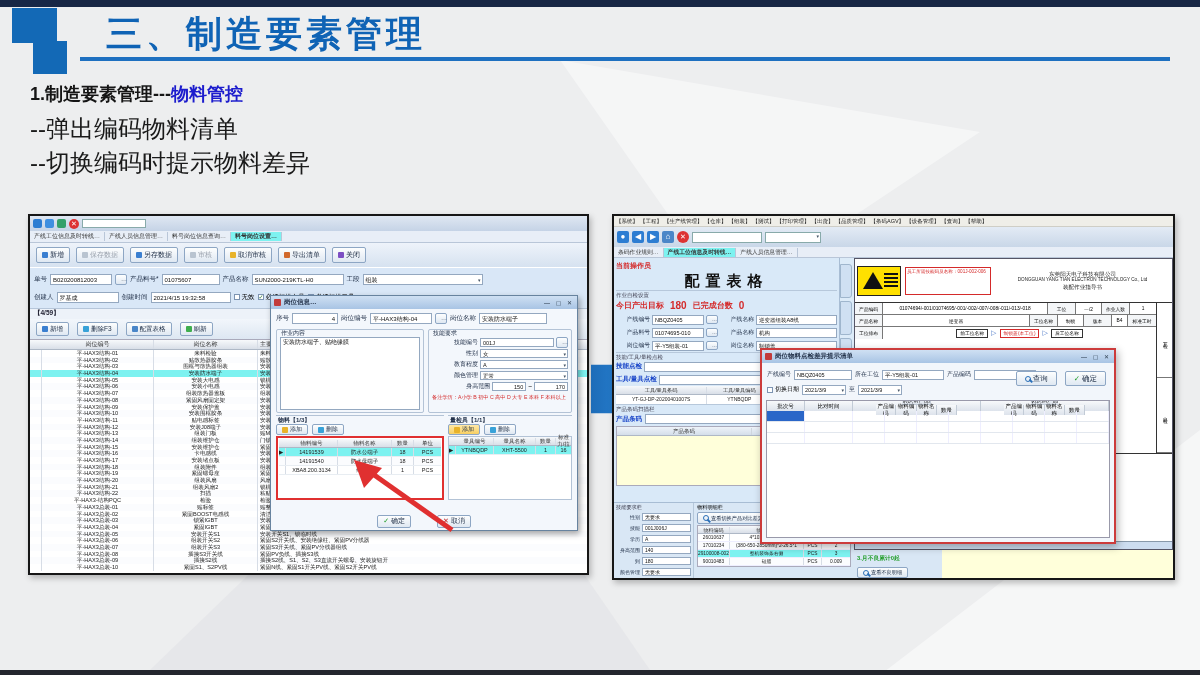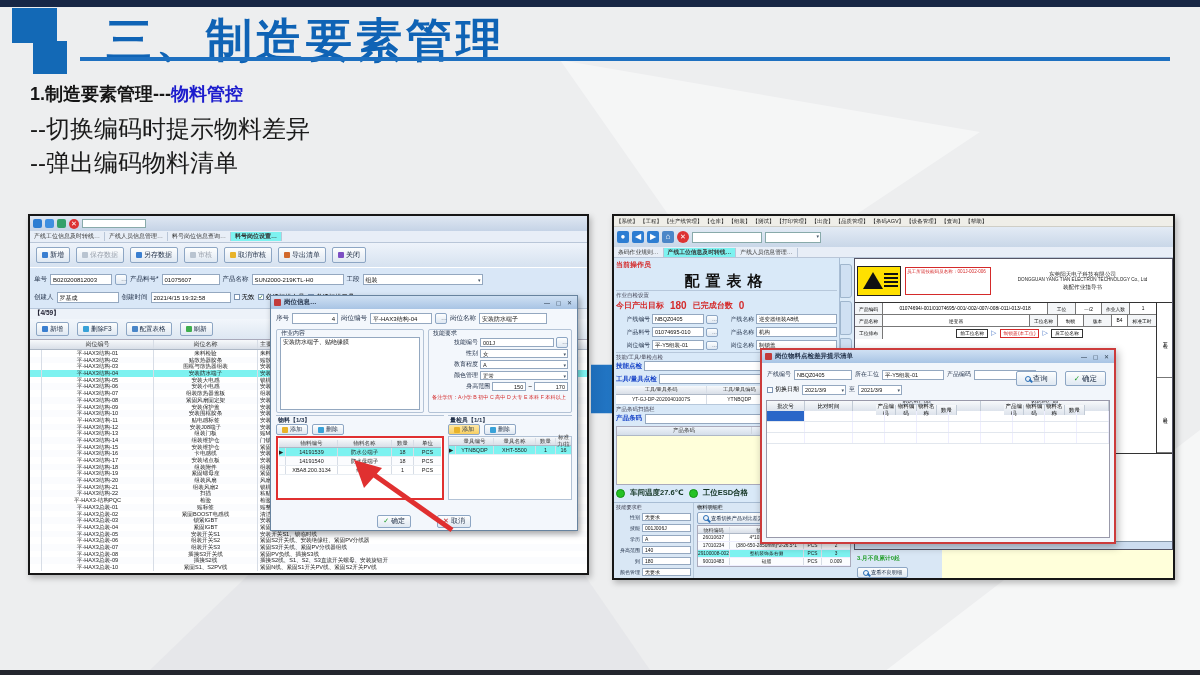--- a/index.html
+++ b/index.html
@@ -3,21 +3,21 @@
 <meta charset="utf-8">
 <style>
   *{box-sizing:border-box;margin:0;padding:0}
   body{margin:0;background:#888;font-family:"Liberation Sans","DejaVu Sans",sans-serif}
   .slide{position:relative;width:1200px;height:675px;background:#edeeef;overflow:hidden}
   .poly{position:absolute;pointer-events:none}
   .strip-top{position:absolute;left:0;top:0;width:100%;height:7px;background:#182745}
   .strip-bottom{position:absolute;left:0;bottom:0;width:100%;height:5px;background:#23262e}
   .logo-a{position:absolute;left:12px;top:8px;width:45px;height:35px;background:#1369b6}
   .logo-b{position:absolute;left:33px;top:41px;width:34px;height:33px;background:#1369b6}
-  .page-title{position:absolute;left:106px;top:10px;font-size:46px;font-weight:bold;color:#0f63b5;letter-spacing:4px;white-space:nowrap}
+  .page-title{position:absolute;left:106px;top:10px;font-size:36px;font-weight:bold;color:#0f63b5;letter-spacing:4px;white-space:nowrap}
   .title-line{position:absolute;left:80px;top:57px;width:1090px;height:4px;background:#1e70c0}
   .heading{position:absolute;left:30px;top:82px;font-size:18px;font-weight:bold;color:#151515;white-space:nowrap}
   .heading .em{color:#1c1ccd}
   .bullets{position:absolute;left:30px;top:112px;font-size:24px;color:#1a1a1a;line-height:34px;white-space:nowrap}
   
   .win{position:absolute;border:2px solid #161616;background:#edf2f9;box-shadow:2px 3px 6px rgba(0,0,0,.25)}
   .lbl{color:#23324a;white-space:nowrap}
   .inp{background:#fff;border:1px solid #94a8c0;padding:0 2px;white-space:nowrap;overflow:hidden;color:#111}
   .btn3d{display:inline-flex;align-items:center;gap:2px;background:linear-gradient(#fdfefe,#dfe8f2);border:1px solid #8da6c4;border-radius:2px;padding:0 5px;white-space:nowrap;color:#1c2c44}
   .btn3d.dis{color:#9aa2ad}
@@ -212,22 +212,22 @@
   <div class="strip-top"></div>
   <div class="strip-bottom"></div>
 
   <div class="logo-a"></div>
   <div class="logo-b"></div>
   <div class="page-title">三、制造要素管理</div>
   <div class="title-line"></div>
 
   <div class="heading"><span>1.制造要素管理---</span><span class="em">物料管控</span></div>
   <div class="bullets">
+      <div>--弹出编码物料清单</div>
       <div>--切换编码时提示物料差异</div>
-      <div>--弹出编码物料清单</div>
     </div>
 
   <div class="win app-left">
     <div class="al-icons">
       <span class="mini-ic" style="background:#2d7dd2"></span>
       <span class="mini-ic" style="background:#3f8fe0"></span>
       <span class="mini-ic" style="background:#35a06a"></span>
       <span class="redx">✕</span>
       <span class="mini-input"></span>
     </div>
@@ -811,27 +811,20 @@
           <span class="btn3d" style="height:11px">
               <span class="bico" style="background:#3fae4e"></span>
             </span>
         </div>
         <div class="prod-tbl">
           <div class="th">
             <span class="p-a">产品条码</span>
             <span class="p-b">生产状态</span>
           </div>
         </div>
-        <div class="statusrow">
-          <span class="gdot"></span>
-          <span>车间温度27.6℃</span>
-          <span class="gdot"></span>
-          <span>工位ESD合格</span>
-          <span class="btn3d">整体状态</span>
-        </div>
       </div>
 
       <div class="ar-septabs">
         <span class="vtab"></span>
         <span class="vtab"></span>
         <span class="vtab"></span>
       </div>
 
       <div class="ar-bottom">
         <div class="sk-col">

